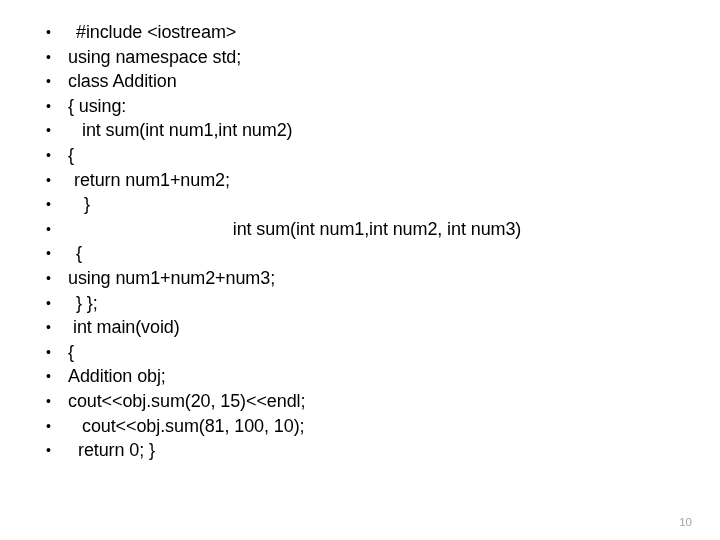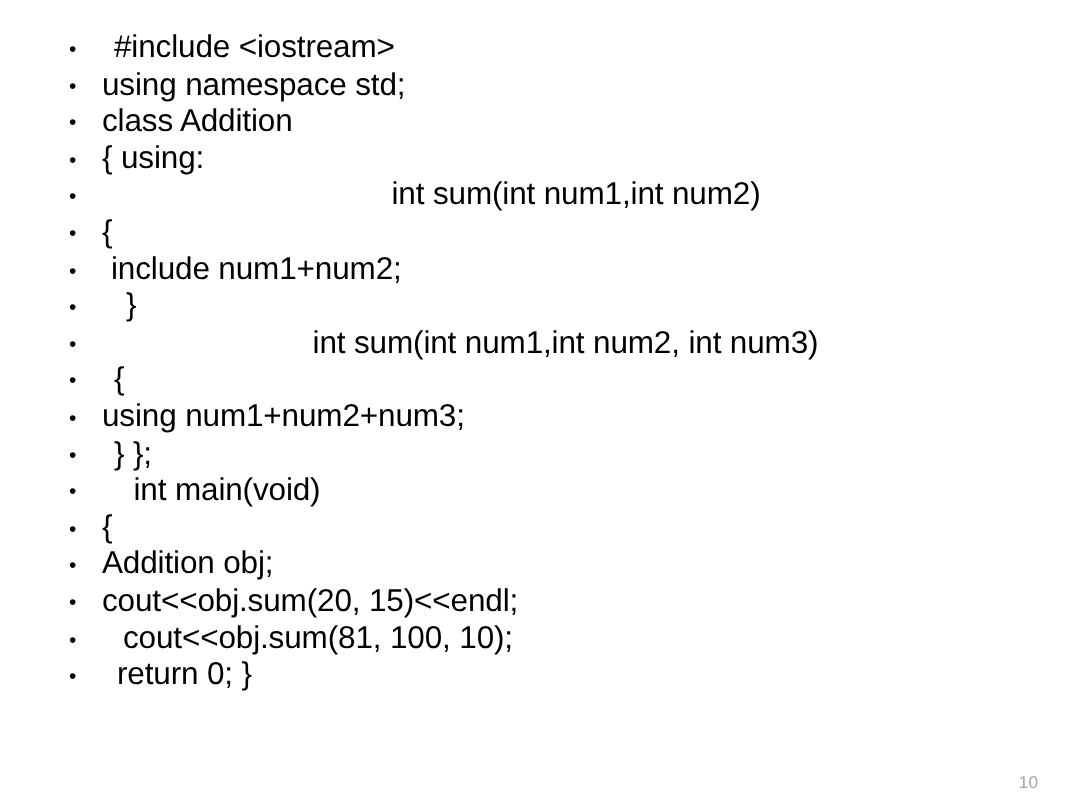--- a/index.html
+++ b/index.html
@@ -40,21 +40,21 @@
     width: 22px;
     flex: 0 0 22px;
     text-align: left;
     font-size: 14px;
     line-height: 24.6px;
     color: #000000;
     user-select: none;
   }
   .bullet-text {
     flex: 1 1 auto;
-    font-size: 21px;
+    font-size: 18px;
     line-height: 24.6px;
     color: #000000;
     letter-spacing: -0.1px;
   }
   .page-number {
     position: absolute;
     right: 28px;
     bottom: 12px;
     font-size: 11.5px;
     color: #a6a6a6;
@@ -65,29 +65,29 @@
 </head>
 <body>
 
 <div class="slide">
 
   <div class="content-body">
       <div class="bullet-line"><span class="bullet-marker">•</span><span class="bullet-text" style="padding-left: 8px;">#include &lt;iostream&gt;</span></div>
       <div class="bullet-line"><span class="bullet-marker">•</span><span class="bullet-text" style="padding-left: 0px;">using namespace std;</span></div>
       <div class="bullet-line"><span class="bullet-marker">•</span><span class="bullet-text" style="padding-left: 0px;">class Addition</span></div>
       <div class="bullet-line"><span class="bullet-marker">•</span><span class="bullet-text" style="padding-left: 0px;">{ using:</span></div>
-      <div class="bullet-line"><span class="bullet-marker">•</span><span class="bullet-text" style="padding-left: 14px; text-align: center;">int sum(int num1,int num2)</span></div>
+      <div class="bullet-line"><span class="bullet-marker">•</span><span class="bullet-text" style="padding-left: 14px;">int sum(int num1,int num2)</span></div>
       <div class="bullet-line"><span class="bullet-marker">•</span><span class="bullet-text" style="padding-left: 0px;">{</span></div>
-      <div class="bullet-line"><span class="bullet-marker">•</span><span class="bullet-text" style="padding-left: 6px;">include num1+num2;</span></div>
+      <div class="bullet-line"><span class="bullet-marker">•</span><span class="bullet-text" style="padding-left: 6px;">return num1+num2;</span></div>
       <div class="bullet-line"><span class="bullet-marker">•</span><span class="bullet-text" style="padding-left: 16px;">}</span></div>
       <div class="bullet-line"><span class="bullet-marker">•</span><span class="bullet-text" style="padding-left: 0px; text-align: center;">int sum(int num1,int num2, int num3)</span></div>
       <div class="bullet-line"><span class="bullet-marker">•</span><span class="bullet-text" style="padding-left: 8px;">{</span></div>
       <div class="bullet-line"><span class="bullet-marker">•</span><span class="bullet-text" style="padding-left: 0px;">using num1+num2+num3;</span></div>
       <div class="bullet-line"><span class="bullet-marker">•</span><span class="bullet-text" style="padding-left: 8px;">} };</span></div>
-      <div class="bullet-line"><span class="bullet-marker">•</span><span class="bullet-text" style="padding-left: 5px; margin-left: 16px;">int main(void)</span></div>
+      <div class="bullet-line"><span class="bullet-marker">•</span><span class="bullet-text" style="padding-left: 5px;">int main(void)</span></div>
       <div class="bullet-line"><span class="bullet-marker">•</span><span class="bullet-text" style="padding-left: 0px;">{</span></div>
       <div class="bullet-line"><span class="bullet-marker">•</span><span class="bullet-text" style="padding-left: 0px;">Addition obj;</span></div>
       <div class="bullet-line"><span class="bullet-marker">•</span><span class="bullet-text" style="padding-left: 0px;">cout&lt;&lt;obj.sum(20, 15)&lt;&lt;endl;</span></div>
       <div class="bullet-line"><span class="bullet-marker">•</span><span class="bullet-text" style="padding-left: 14px;">cout&lt;&lt;obj.sum(81, 100, 10);</span></div>
       <div class="bullet-line"><span class="bullet-marker">•</span><span class="bullet-text" style="padding-left: 10px;">return 0; }</span></div>
     </div>
 
   <div class="page-number">10</div>
 
 </div>

